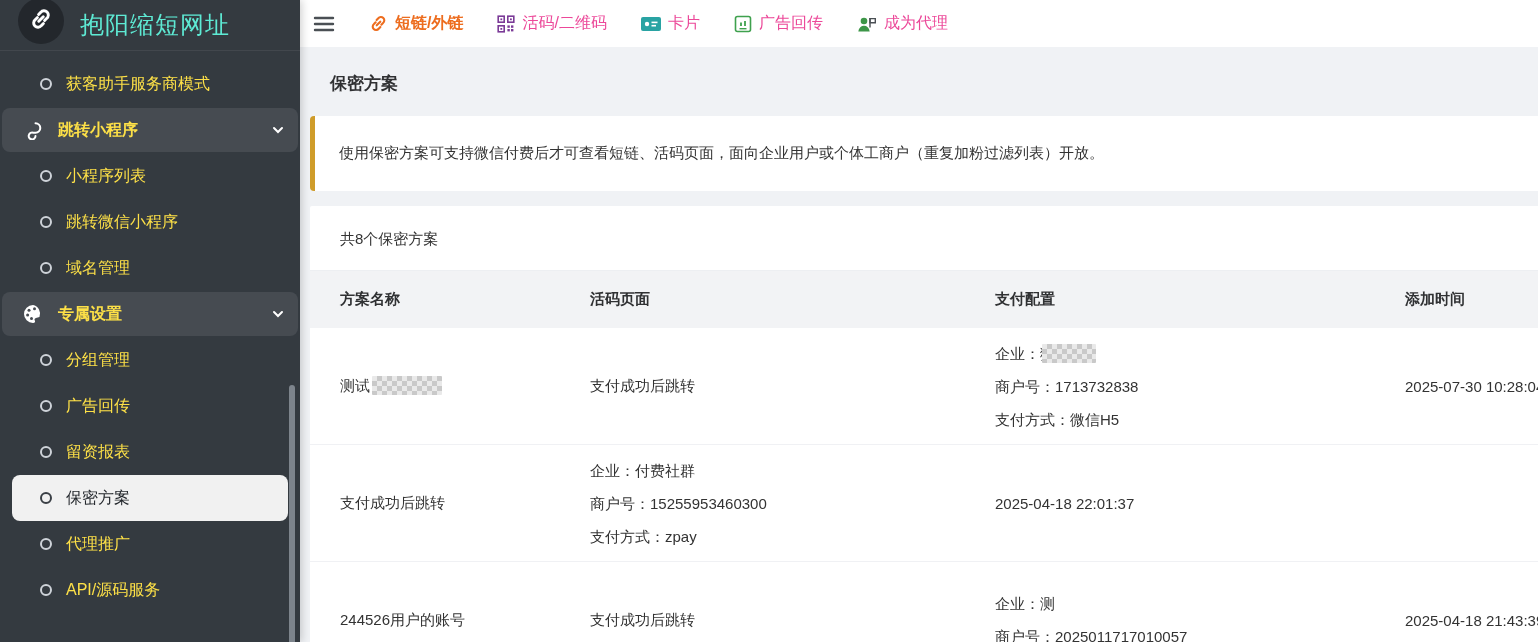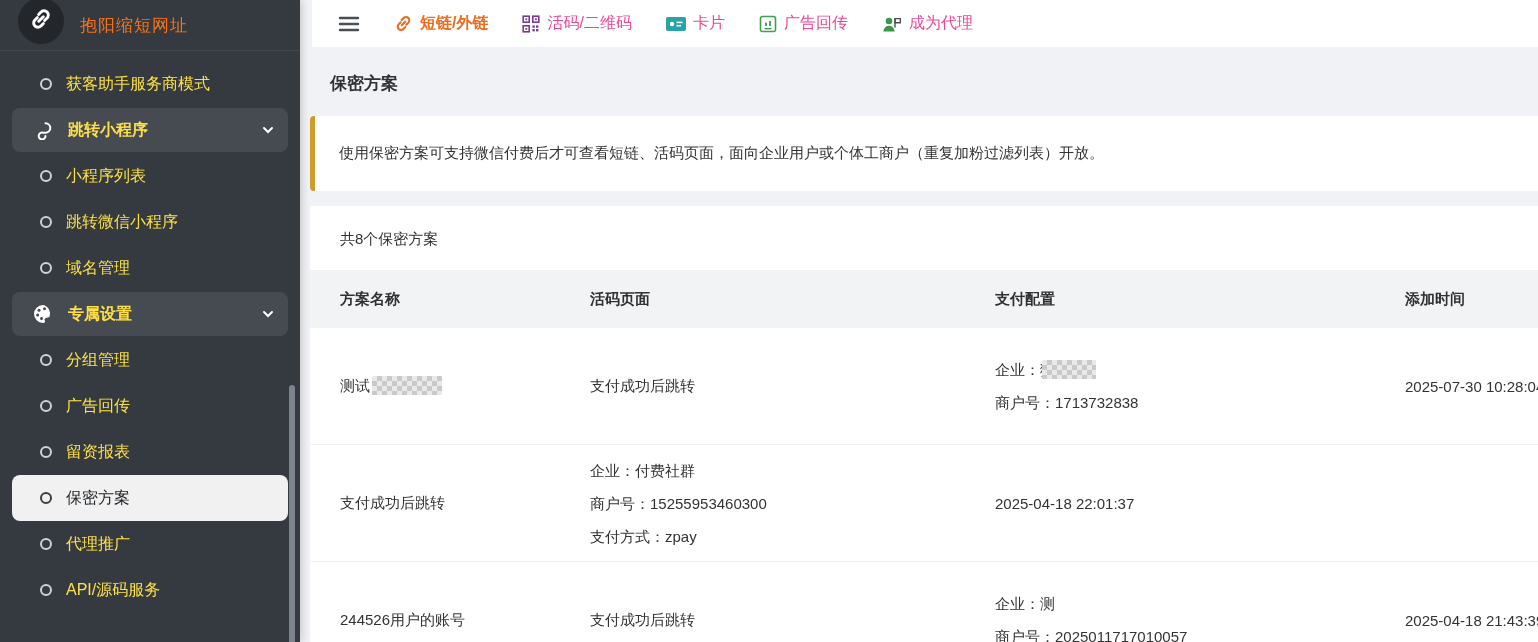--- a/index.html
+++ b/index.html
@@ -9,36 +9,36 @@
     font-family:"Liberation Sans","DejaVu Sans",sans-serif;
     color:#333;
   }
   
   .sidebar{
     position:absolute;left:0;top:0;bottom:0;width:300px;
     background:#343a40;z-index:20;box-shadow:2px 0 8px rgba(0,0,0,.18);
   }
   .logo-row{height:50px;display:flex;align-items:center;padding-left:18px;border-bottom:1px solid #42474d;}
   .logo-circle{width:46px;height:46px;border-radius:50%;background:#23272c;display:flex;align-items:center;justify-content:center;margin-top:-8px;flex:none;}
-  .brand{color:#f97316;font-size:17px;margin-left:16px;letter-spacing:1px;white-space:nowrap;}
+  .brand{color:#5eead4;font-size:24px;margin-left:16px;letter-spacing:1px;white-space:nowrap;}
   .menu{padding-top:10px;}
   .s-item{
     height:46px;margin:0 12px;border-radius:8px;display:flex;align-items:center;
     padding:0 14px 0 28px;font-size:16px;color:#fde047;cursor:pointer;box-sizing:border-box;
   }
-  .s-item.group{background:#464b51;font-weight:bold;padding-left:20px;height:44px;margin:1px 12px;}
+  .s-item.group{background:#464b51;font-weight:bold;padding-left:20px;height:44px;margin:1px 2px;}
   .s-item.active{background:#f1f1f1;color:#24282d;font-weight:normal;}
   .bullet{width:8px;height:8px;border:2px solid #ced3d9;border-radius:50%;margin-right:14px;flex:none;}
   .s-item.active .bullet{border-color:#3a3f45;}
   .gicon{width:22px;height:22px;margin-right:14px;flex:none;display:flex;align-items:center;justify-content:center;}
   .chev{margin-left:auto;flex:none;display:flex;}
   .side-scroll{position:absolute;right:5px;top:385px;height:280px;width:6px;border-radius:3px;background:#7d848c;}
   
   .topbar{
-    position:absolute;left:312px;right:0;top:0;height:47px;background:#fff;z-index:10;
+    position:absolute;left:287px;right:0;top:0;height:47px;background:#fff;z-index:10;
     display:flex;align-items:center;padding-left:26px;gap:34px;box-sizing:border-box;
   }
   .nav-item{display:flex;align-items:center;gap:7px;font-size:16px;color:#ec4899;cursor:pointer;white-space:nowrap;}
   .nav-item.active{color:#ed6d1f;font-weight:bold;}
   .ham{display:flex;cursor:pointer;}
   
   .content{position:absolute;left:300px;top:47px;right:0;bottom:0;overflow:hidden;}
   .page-title{padding:25px 0 0 30px;font-size:17px;font-weight:bold;color:#303133;}
   .alert{
     margin:21px 0 0 10px;width:1620px;box-sizing:border-box;background:#fff;
@@ -247,20 +247,21 @@
     </div>
 
     <div class="tgrid trow">
       <div>
         <span>测试</span><span class="mosaic m-name"></span>
       </div>
       <div>支付成功后跳转</div>
       <div class="pay-cell">
         <div><span>企业：</span><span>猴</span><span class="mosaic m-ent"></span></div>
         <div><span>商户号：</span><span>1713732838</span></div>
+        <div><span>支付方式：</span><span>微信H5</span></div>
       </div>
       <div class="time-cell">2025-07-30 10:28:04</div>
     </div>
 
     <div class="tgrid trow">
       <div>支付成功后跳转</div>
       <div class="pay-cell">
         <div><span>企业：</span><span>付费社群</span></div>
         <div><span>商户号：</span><span>15255953460300</span></div>
         <div><span>支付方式：</span><span>zpay</span></div>

